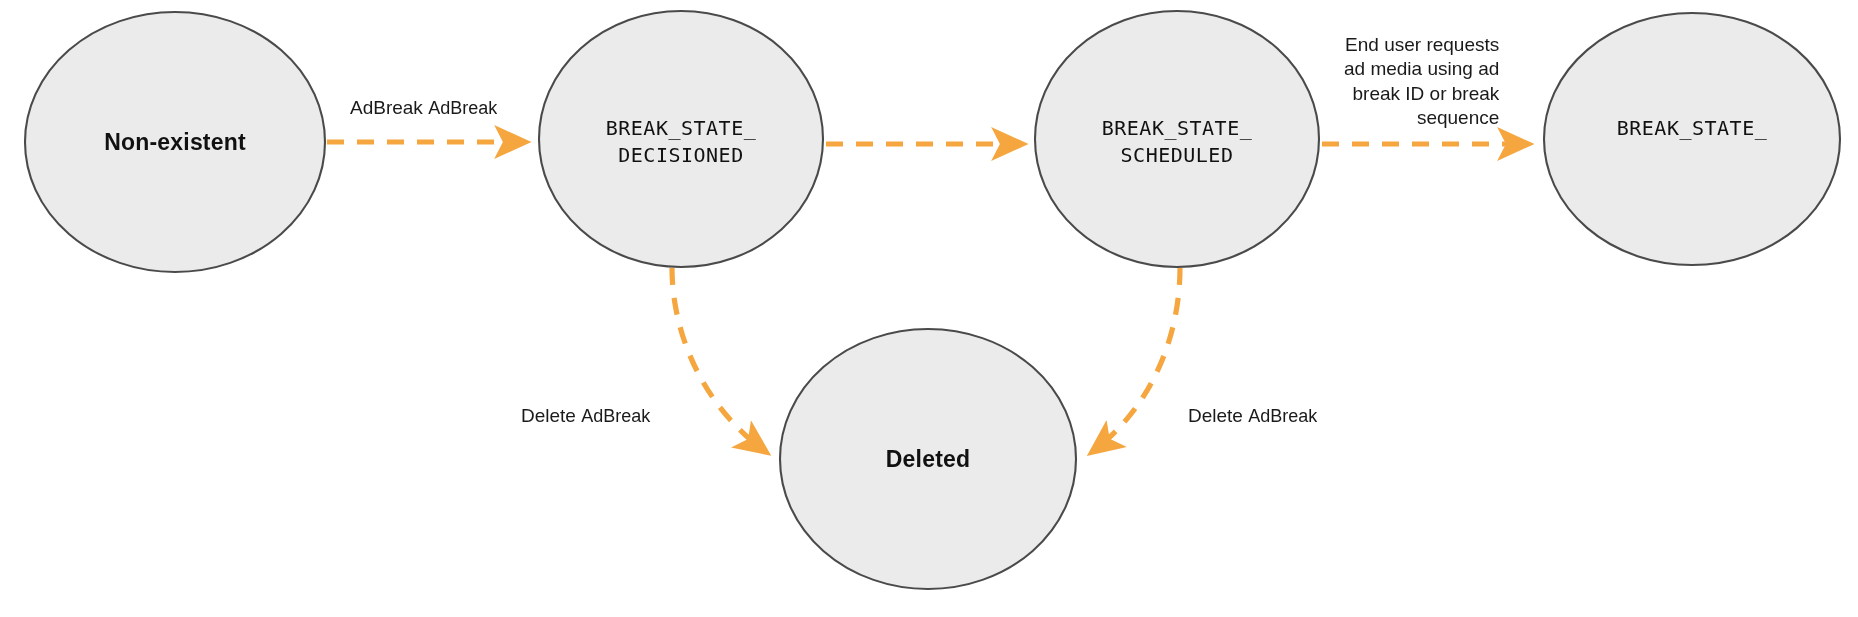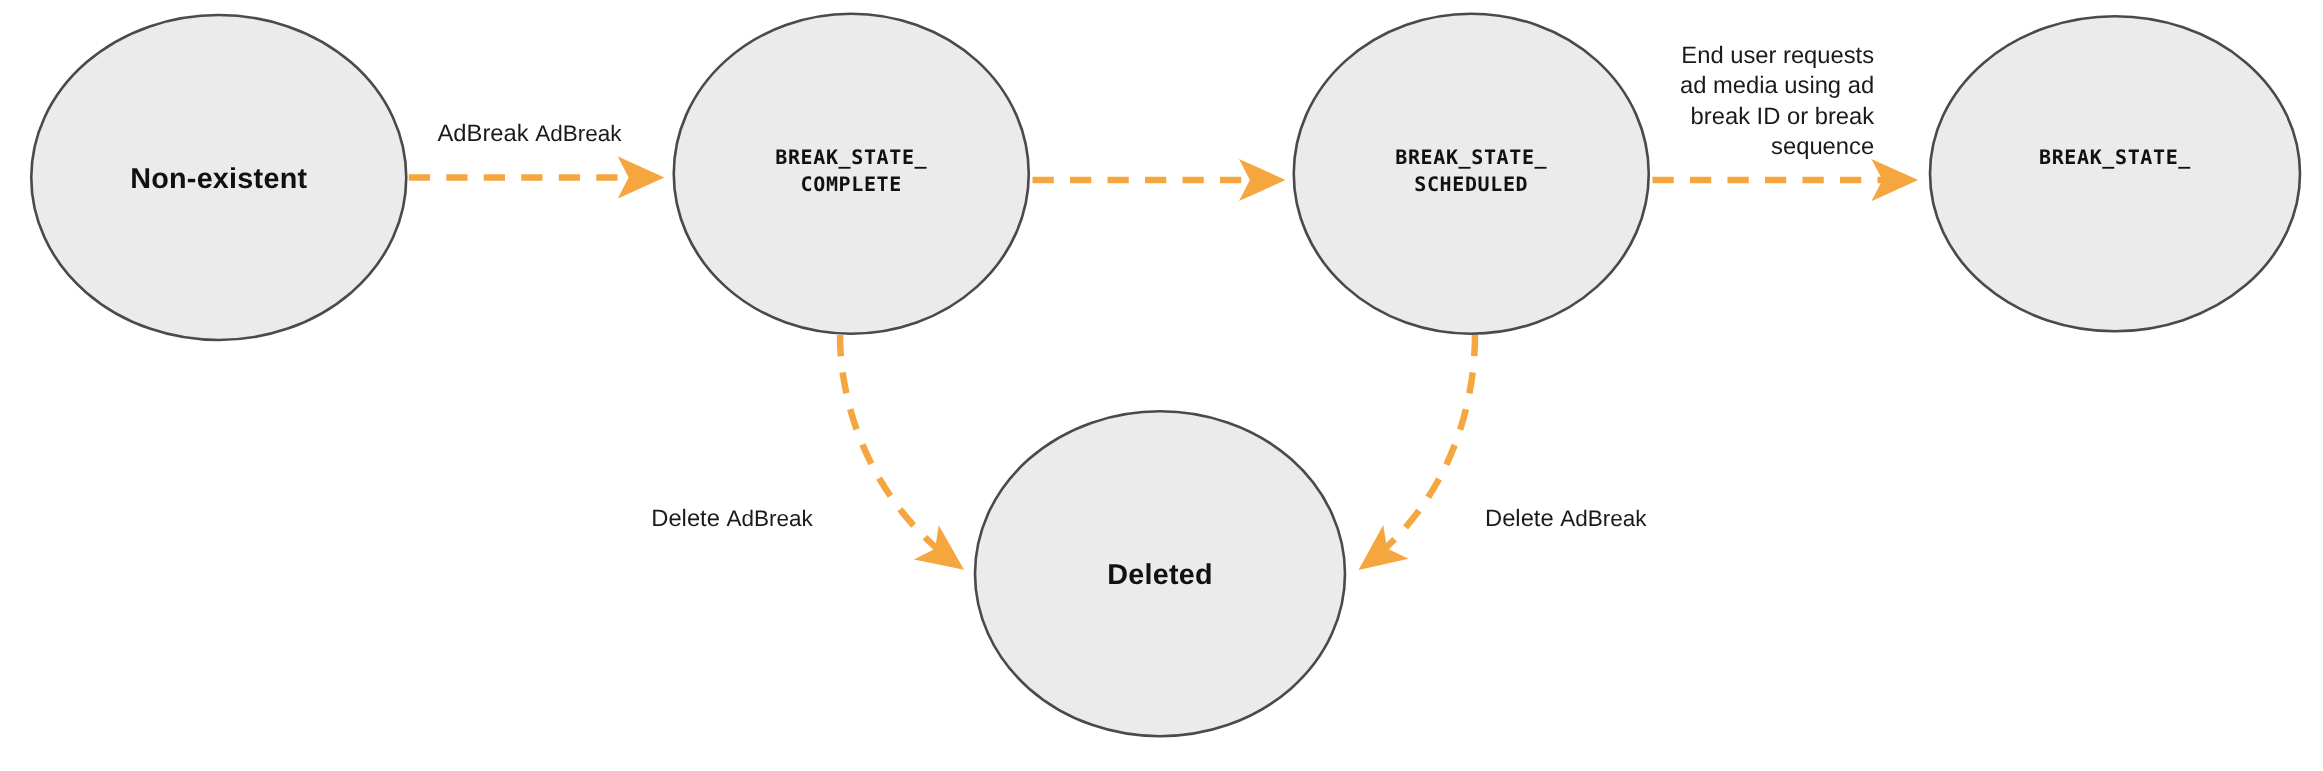--- a/index.html
+++ b/index.html
@@ -31,22 +31,22 @@
     pointer-events: none;
   }
   .node-label.plain {
     font-family: "Liberation Sans", sans-serif;
     font-weight: bold;
     font-size: 23px;
     letter-spacing: 0.2px;
   }
   .node-label.mono {
     font-family: "DejaVu Sans Mono", monospace;
-    font-weight: bold;
-    font-size: 16px;
+    font-weight: normal;
+    font-size: 20px;
     line-height: 1.35;
     letter-spacing: 0.5px;
   }
   .edge-label {
     position: absolute;
     color: #1a1a1a;
     font-family: "Liberation Sans", sans-serif;
     font-size: 19px;
     line-height: 1.28;
     white-space: nowrap;
@@ -97,21 +97,21 @@
 
     <path d="M 1180 268 C 1180 330, 1156 404, 1092 452" fill="none" stroke="#f5a63f" stroke-width="5.2" stroke-dasharray="17 13" stroke-linecap="butt" marker-end="url(#arrow-orange)"></path>
   </svg>
 
   <div class="node-label plain" style="left:55px; top:129px; width:240px;">
     <div>Non-existent</div>
   </div>
 
   <div class="node-label mono" style="left:551px; top:115px; width:260px;">
     <div>BREAK_STATE_</div>
-    <div>COMPLETE</div>
+    <div>DECISIONED</div>
   </div>
 
   <div class="node-label mono" style="left:1047px; top:115px; width:260px;">
     <div>BREAK_STATE_</div>
     <div>SCHEDULED</div>
   </div>
 
   <div class="node-label mono" style="left:1562px; top:115px; width:260px;">
     <div>BREAK_STATE_</div>
   </div>

